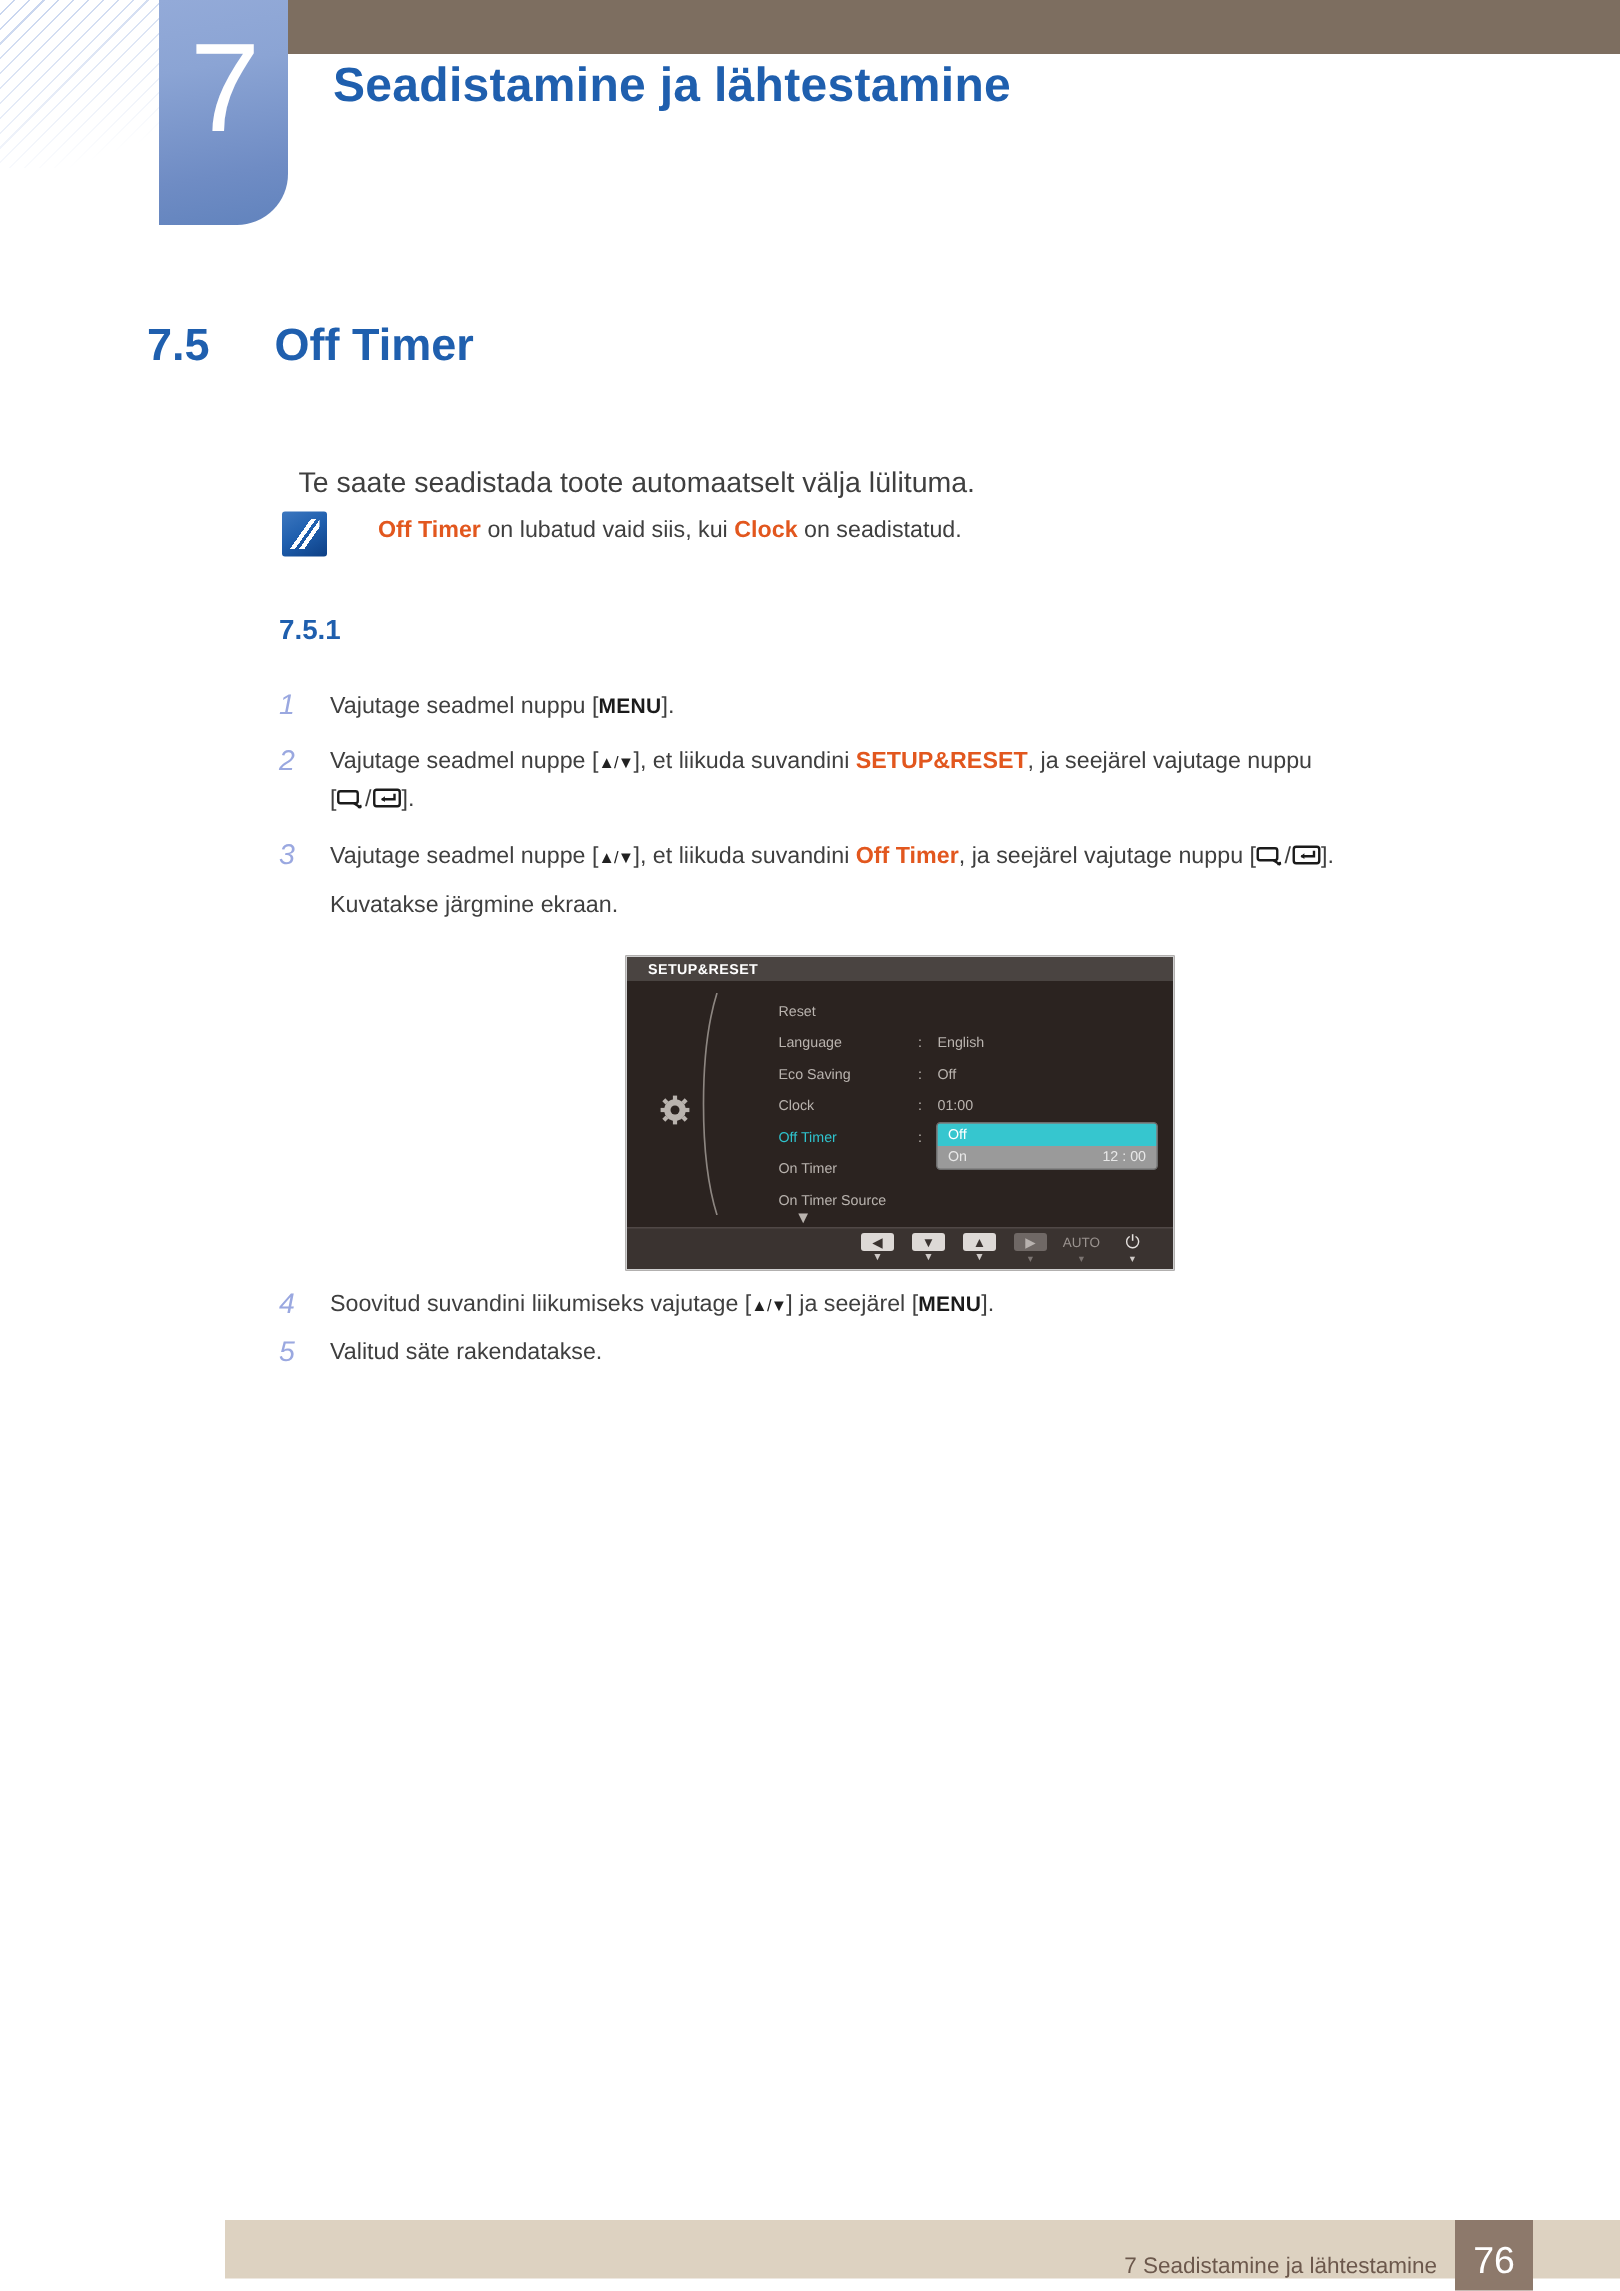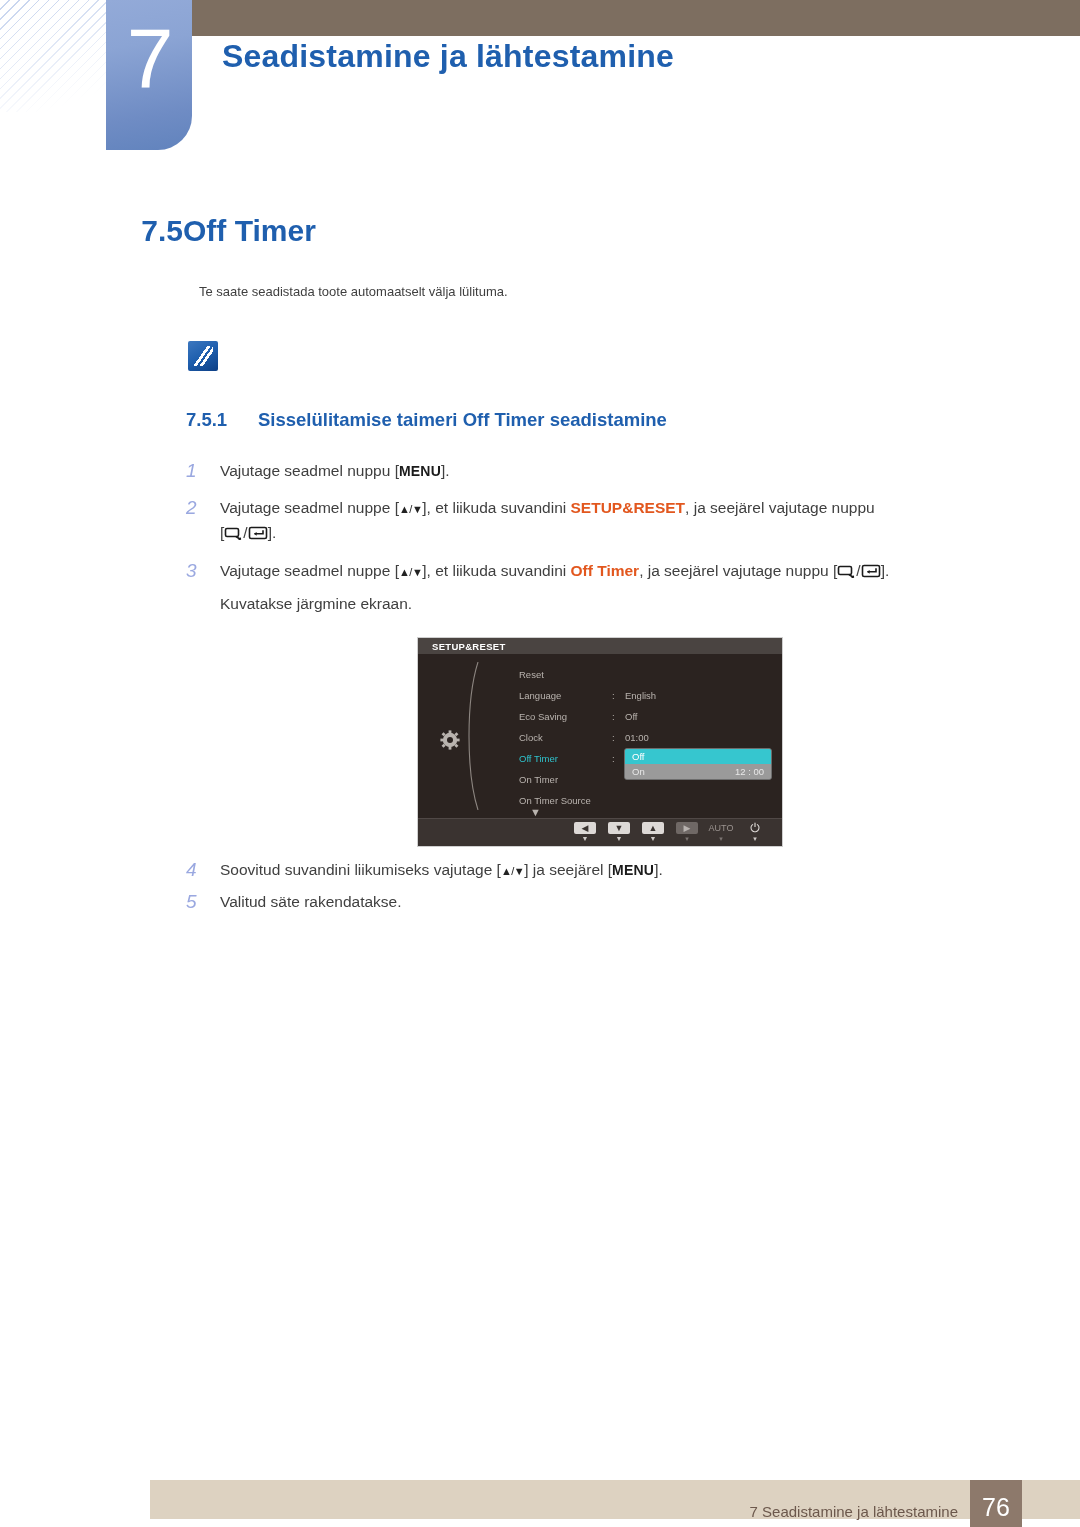--- a/index.html
+++ b/index.html
@@ -68,27 +68,27 @@
   
   .section-head {
     position: absolute;
     left: 98px; top: 214px;
     display: flex;
     align-items: baseline;
     color: #1f5fae;
     font-size: 30px;
     font-weight: bold;
   }
-  .section-head .num { width: 85px; text-align: right; }
+  .section-head .num { width: 85px; }
 
   
   .intro-par {
     position: absolute;
-    left: 199px; top: 284px;
-    font-size: 13px;
+    left: 199px; top: 312px;
+    font-size: 19px;
     color: #3f3f3f;
   }
 
   
   .note-row {
     position: absolute;
     left: 188px; top: 341px;
     display: flex;
     align-items: flex-start;
   }
@@ -316,25 +316,27 @@
 
 <div class="section-head">
   <span class="num">7.5</span>
   <span>Off Timer</span>
 </div>
 
 <div class="intro-par">Te saate seadistada toote automaatselt välja lülituma.</div>
 
 <div class="note-row">
   <div class="note-icon"></div>
+  <div class="note-text">
+    <span class="hl">Off Timer</span><span> on lubatud vaid siis, kui </span><span class="hl">Clock</span><span> on seadistatud.</span>
+  </div>
 </div>
 
 <div class="subsection">
   <span class="num">7.5.1</span>
-  <span>Sisselülitamise taimeri Off Timer seadistamine</span>
 </div>
 
 <div class="steps">
 
   <div class="step">
     <div class="step-num">1</div>
     <div class="step-body">
       <span>Vajutage seadmel nuppu [</span><span class="kbd">MENU</span><span>].</span>
     </div>
   </div>

